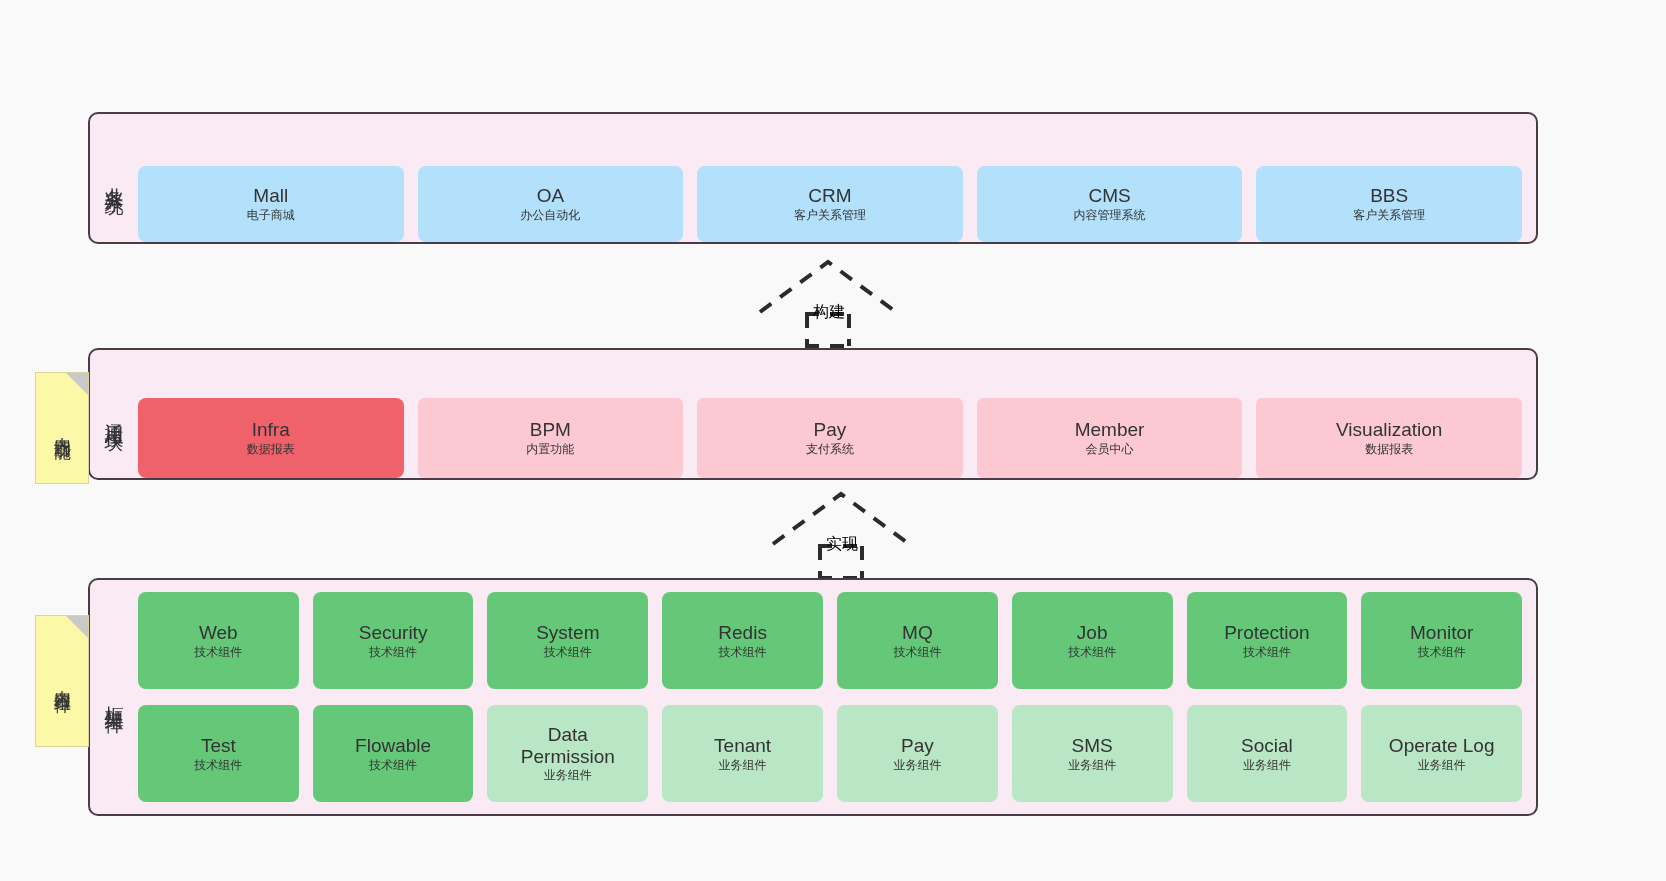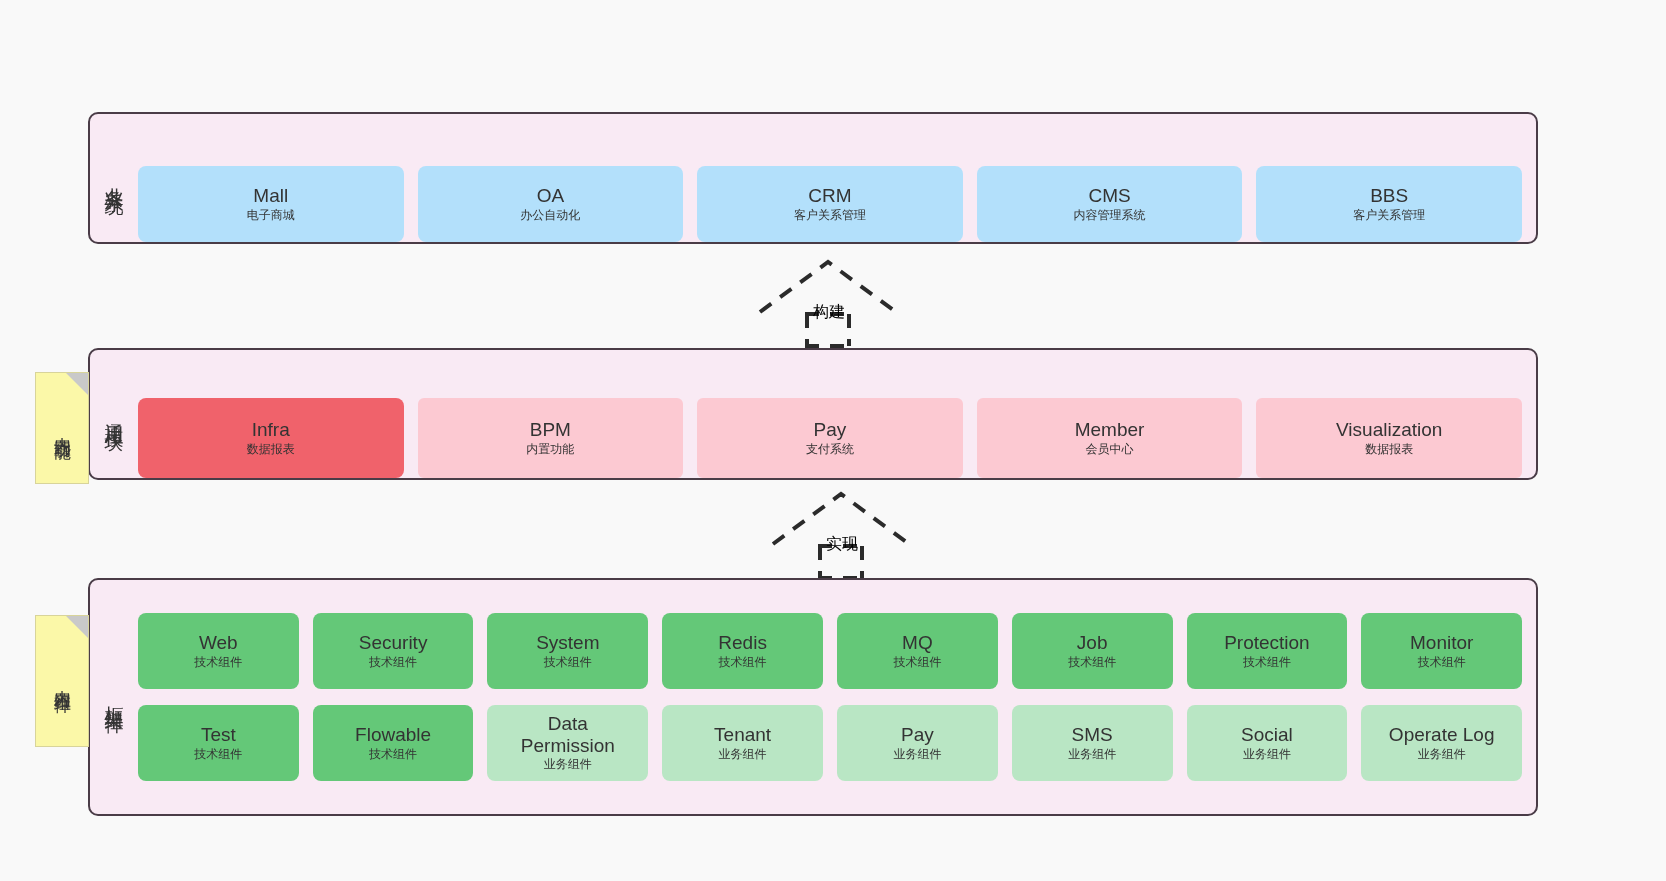--- a/index.html
+++ b/index.html
@@ -83,21 +83,21 @@
   .card .cn { font-size: 12px; }
 
   .c-blue        { background: #b3e0fb; }
   .c-red         { background: #f0626b; }
   .c-pink        { background: #fcc9d2; border-radius: 6px; }
   .c-green       { background: #64c878; }
   .c-green-light { background: #b9e6c4; }
 
   .layer-top  .card { height: 76px; }
   .layer-mid  .card { height: 80px; }
-  .layer-bot  .card { height: 76px; }
+  .layer-bot  .card { height: 97px; }
 
   
   .note {
     position: absolute;
     background: #fbf8a8;
     border: 1px solid #d8d49a;
     box-sizing: border-box;
     display: flex;
     align-items: center;
     justify-content: center;

